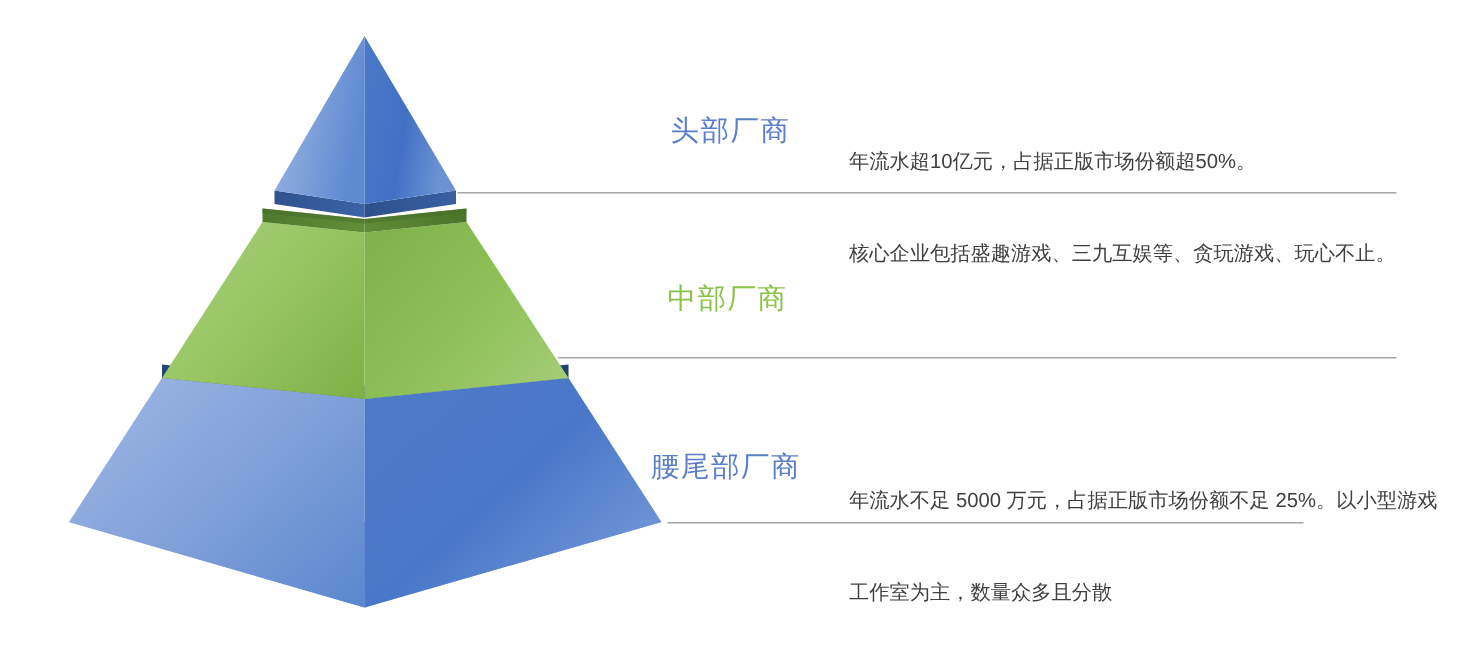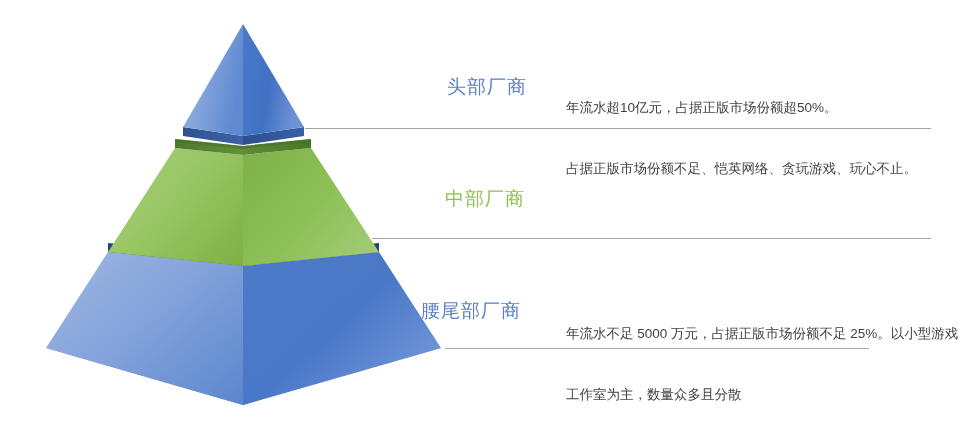--- a/index.html
+++ b/index.html
@@ -41,21 +41,21 @@
     line-height: 25px;
     white-space: nowrap;
     font-family: "Liberation Sans", "DejaVu Sans", sans-serif;
   }
   .tier-body div {
     white-space: nowrap;
     margin-top: 36px;
   }
   #label-top    { left: 447px; top: 74px;  }
   #label-mid    { left: 445px; top: 186px; }
-  #label-bottom { left: 421px; top: 298px; }
+  #label-bottom { left: 434px; top: 298px; }
   #body-top     { left: 566px; top: 59px;  }
   #body-mid     { left: 566px; top: 172px; }
   #body-bottom  { left: 566px; top: 285px; }
 </style>
 </head>
 <body>
 
 <div id="stage">
 
   <svg id="pyramid-svg" viewBox="0 0 979 432">
@@ -162,21 +162,21 @@
 
     <line x1="305" y1="128.5" x2="931" y2="128.5" stroke="#a6a6a6" stroke-width="1"></line>
     <line x1="372" y1="238.5" x2="931" y2="238.5" stroke="#a6a6a6" stroke-width="1"></line>
     <line x1="445" y1="348.5" x2="869" y2="348.5" stroke="#a6a6a6" stroke-width="1"></line>
   </svg>
 
   <div class="tier-label" id="label-top" style="color:#5b7fc7">头部厂商</div>
 
   <div class="tier-body" id="body-top">
     <div>年流水超10亿元，占据正版市场份额超50%。</div>
-    <div>占据正版市场份额不足、恺英网络、贪玩游戏、玩心不止。</div>
+    <div>核心企业包括盛趣游戏、三九互娱等、贪玩游戏、玩心不止。</div>
   </div>
 
   <div class="tier-label" id="label-mid" style="color:#8bc34a">中部厂商</div>
 
 
   <div class="tier-label" id="label-bottom" style="color:#5b7fc7">腰尾部厂商</div>
 
   <div class="tier-body" id="body-bottom">
     <div>年流水不足 5000 万元，占据正版市场份额不足 25%。以小型游戏</div>
     <div>工作室为主，数量众多且分散</div>

